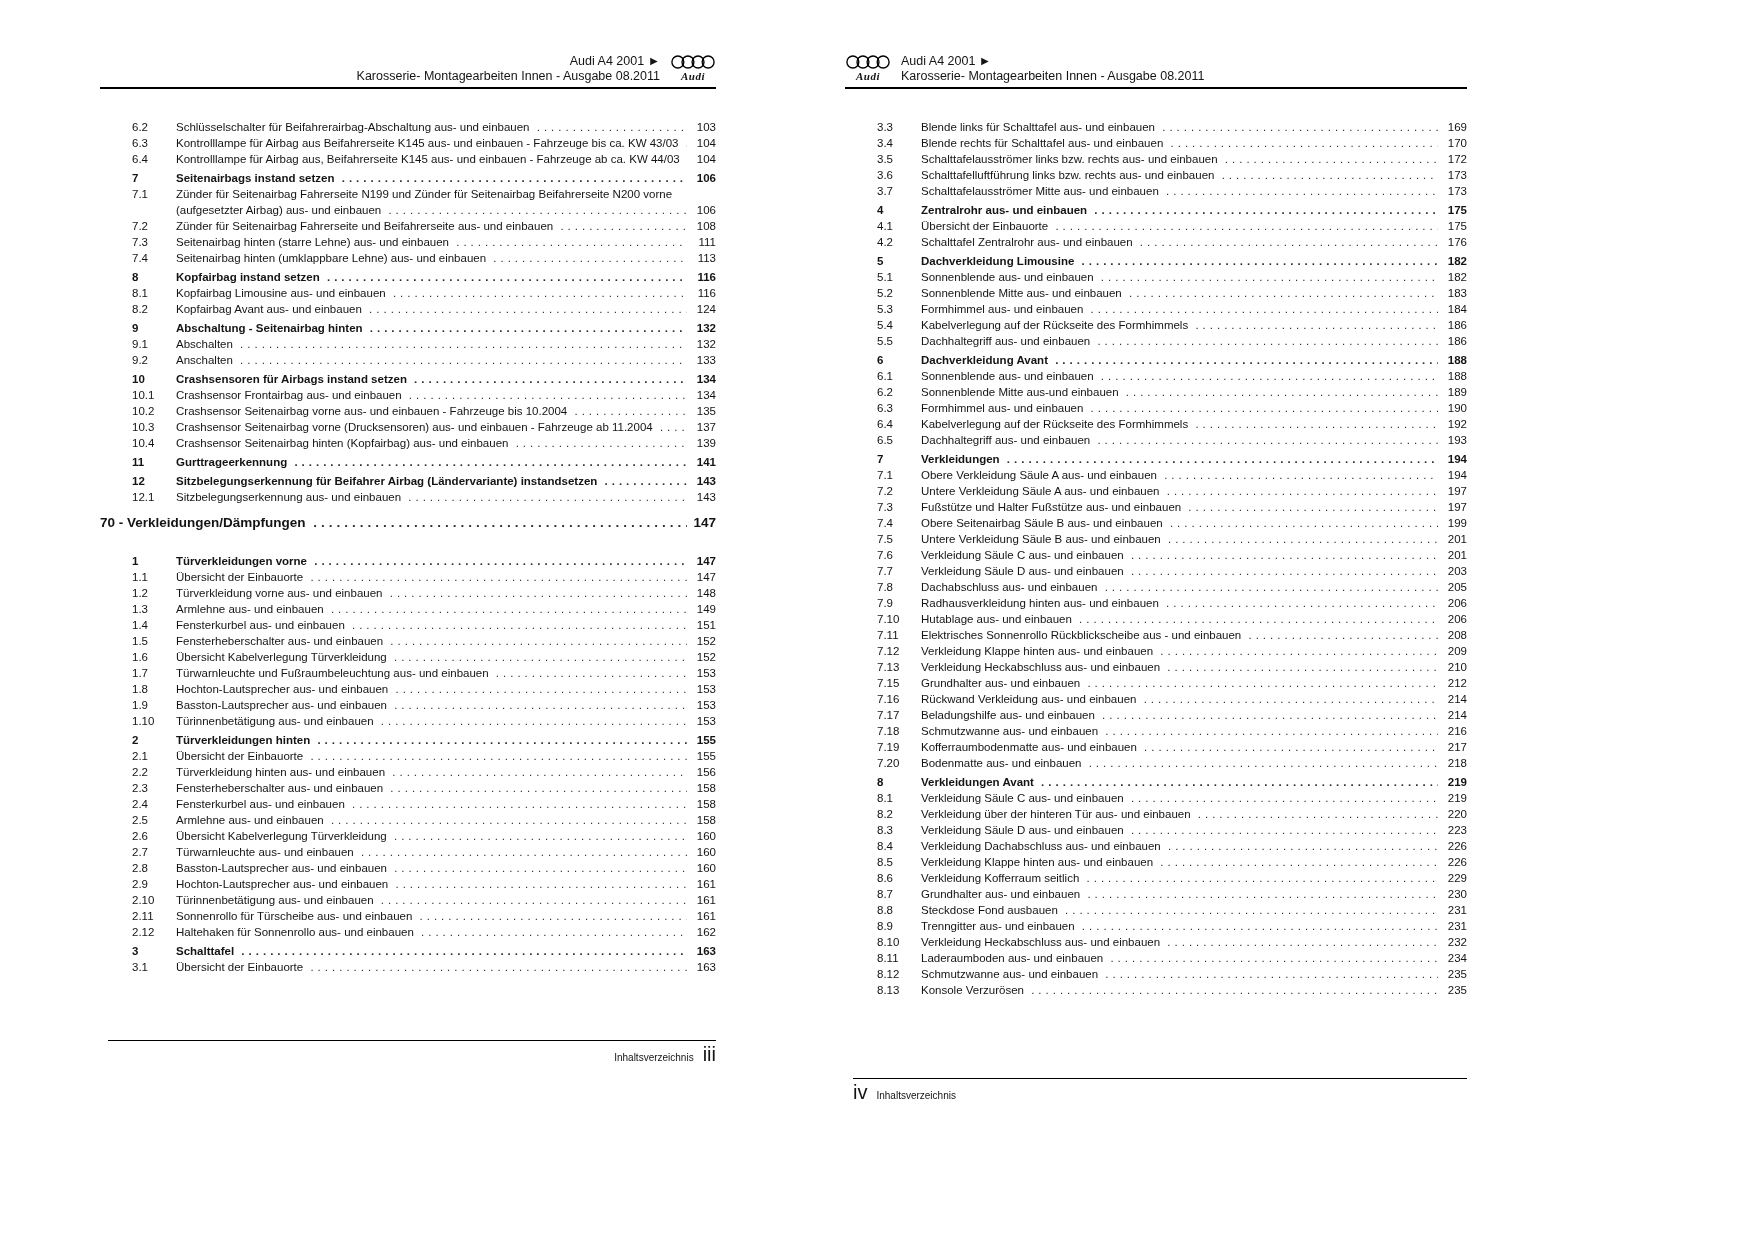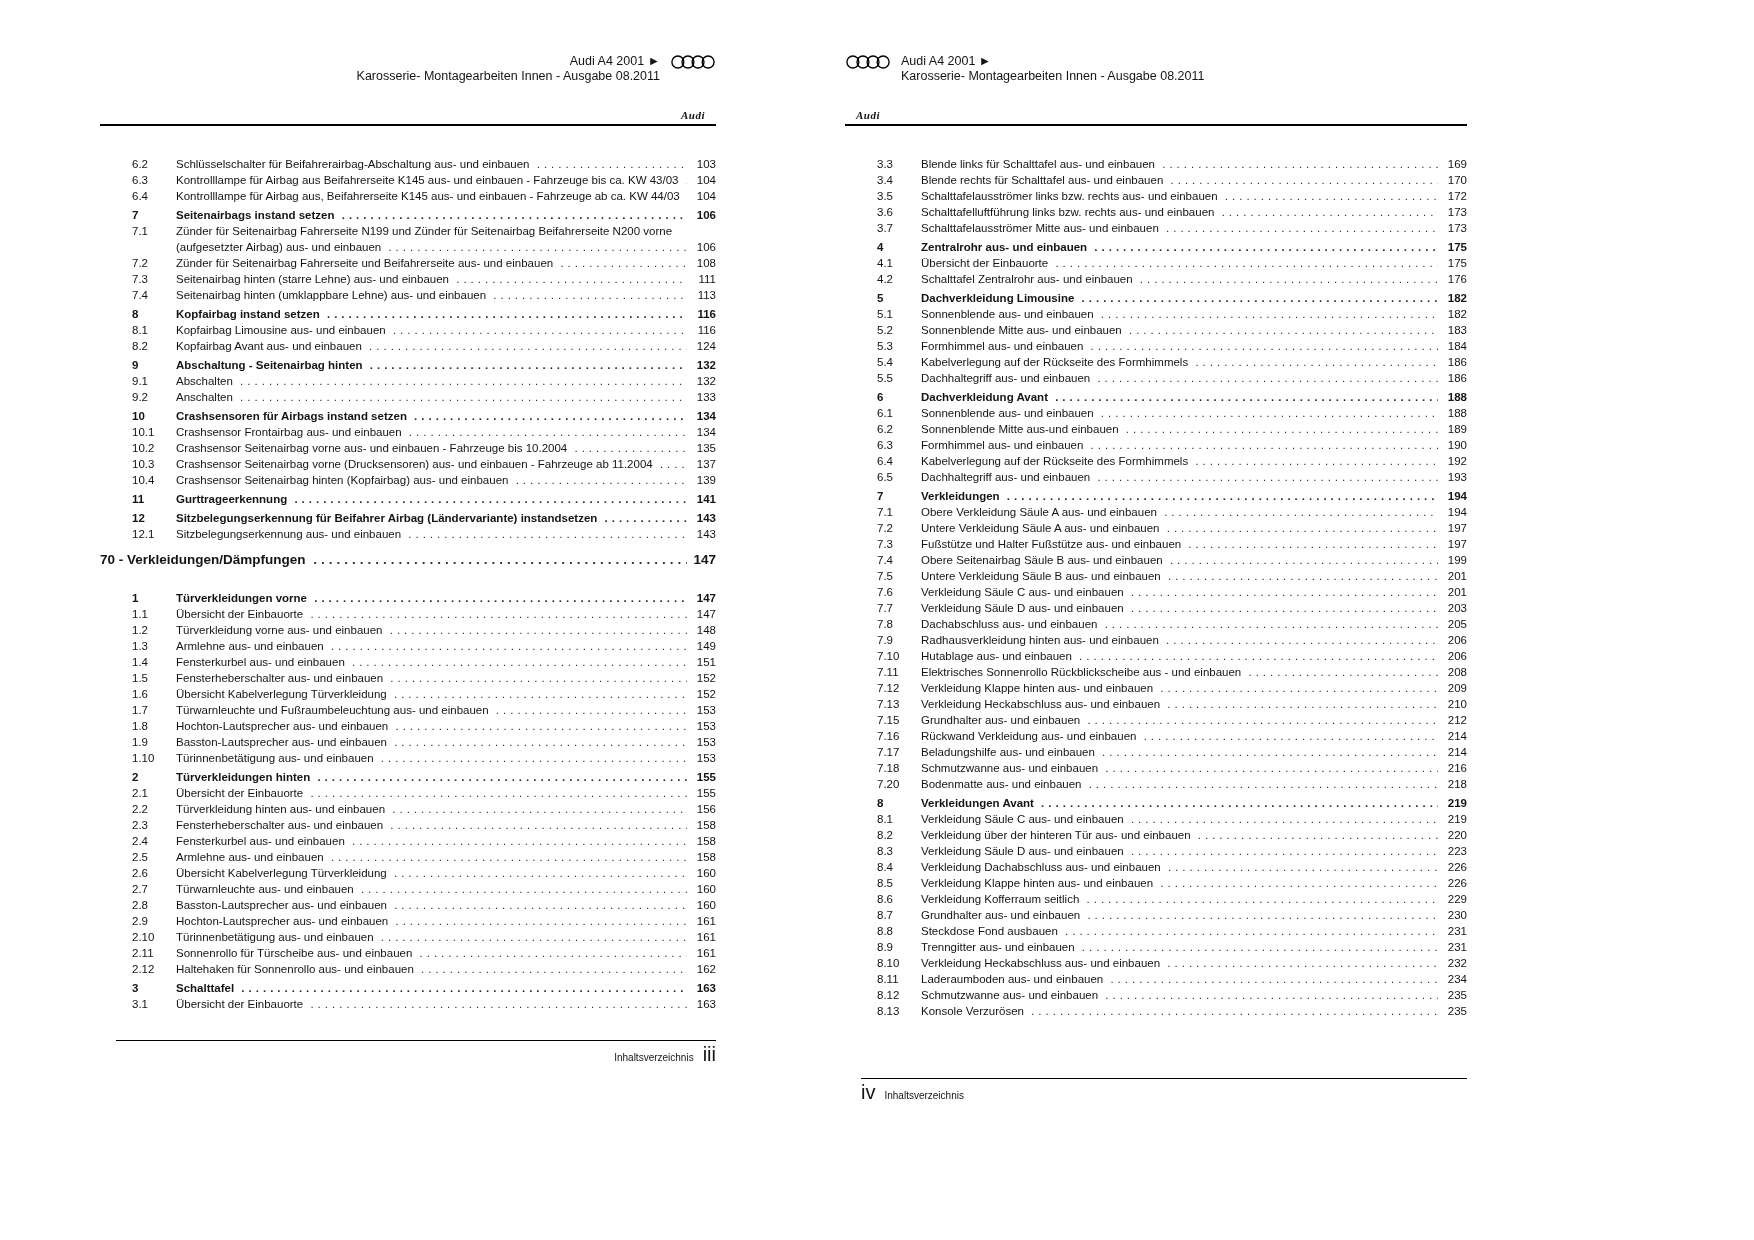--- a/index.html
+++ b/index.html
@@ -24,21 +24,21 @@
   }
   .hdr-left  { justify-content: flex-end; }
   .hdr-right { justify-content: flex-start; }
   .hdr-left .hdr-text  { text-align: right; }
   .hdr-right .hdr-text { text-align: left; }
   .logo { display: flex; flex-direction: column; align-items: center; width: 46px; flex: none; }
   .rings { display: block; }
   .wordmark {
     font-family: "Liberation Serif", serif;
     font-style: italic; font-weight: bold;
-    font-size: 11px; line-height: 12px; letter-spacing: 0.5px; margin-top: 39px;
+    font-size: 11px; line-height: 12px; letter-spacing: 0.5px;
   }
 
   
   .toc { margin-top: 30px; }
   .row {
     display: flex; align-items: flex-start;
     font-size: 11.5px; line-height: 16px;
   }
   .row.bold { font-weight: bold; margin-top: 3px; }
   .row.chapter {
@@ -52,21 +52,21 @@
     display: inline-block; width: 0; overflow: visible; white-space: nowrap;
     letter-spacing: 4px; color: #2b2b2b;
   }
   .pgnum {
     flex: none; min-width: 26px; margin-left: 3px;
     text-align: right; align-self: flex-end;
   }
 
   
   .ftr {
-    position: absolute; left: 16px; right: 0; top: 986px;
+    position: absolute; left: 8px; right: 0; top: 986px;
     border-top: 1.5px solid #000;
     padding-top: 5px;
     display: flex; align-items: baseline; gap: 9px;
     font-size: 10px;
   }
   .ftr-left  { justify-content: flex-end; }
   .ftr-right { justify-content: flex-start; margin-top: 38px; }
   .roman { font-size: 20px; line-height: 16px; }
 </style>
 </head>
@@ -548,20 +548,25 @@
         <span class="num">7.17</span>
         <span class="title">Beladungshilfe aus- und einbauen</span>
         <span class="pgnum">214</span>
       </div>
       <div class="row normal">
         <span class="num">7.18</span>
         <span class="title">Schmutzwanne aus- und einbauen</span>
         <span class="pgnum">216</span>
       </div>
       <div class="row normal">
+        <span class="num">7.19</span>
+        <span class="title">Kofferraumbodenmatte aus- und einbauen</span>
+        <span class="pgnum">217</span>
+      </div>
+      <div class="row normal">
         <span class="num">7.20</span>
         <span class="title">Bodenmatte aus- und einbauen</span>
         <span class="pgnum">218</span>
       </div>
       <div class="row bold">
         <span class="num">8</span>
         <span class="title">Verkleidungen Avant</span>
         <span class="pgnum">219</span>
       </div>
       <div class="row normal">

